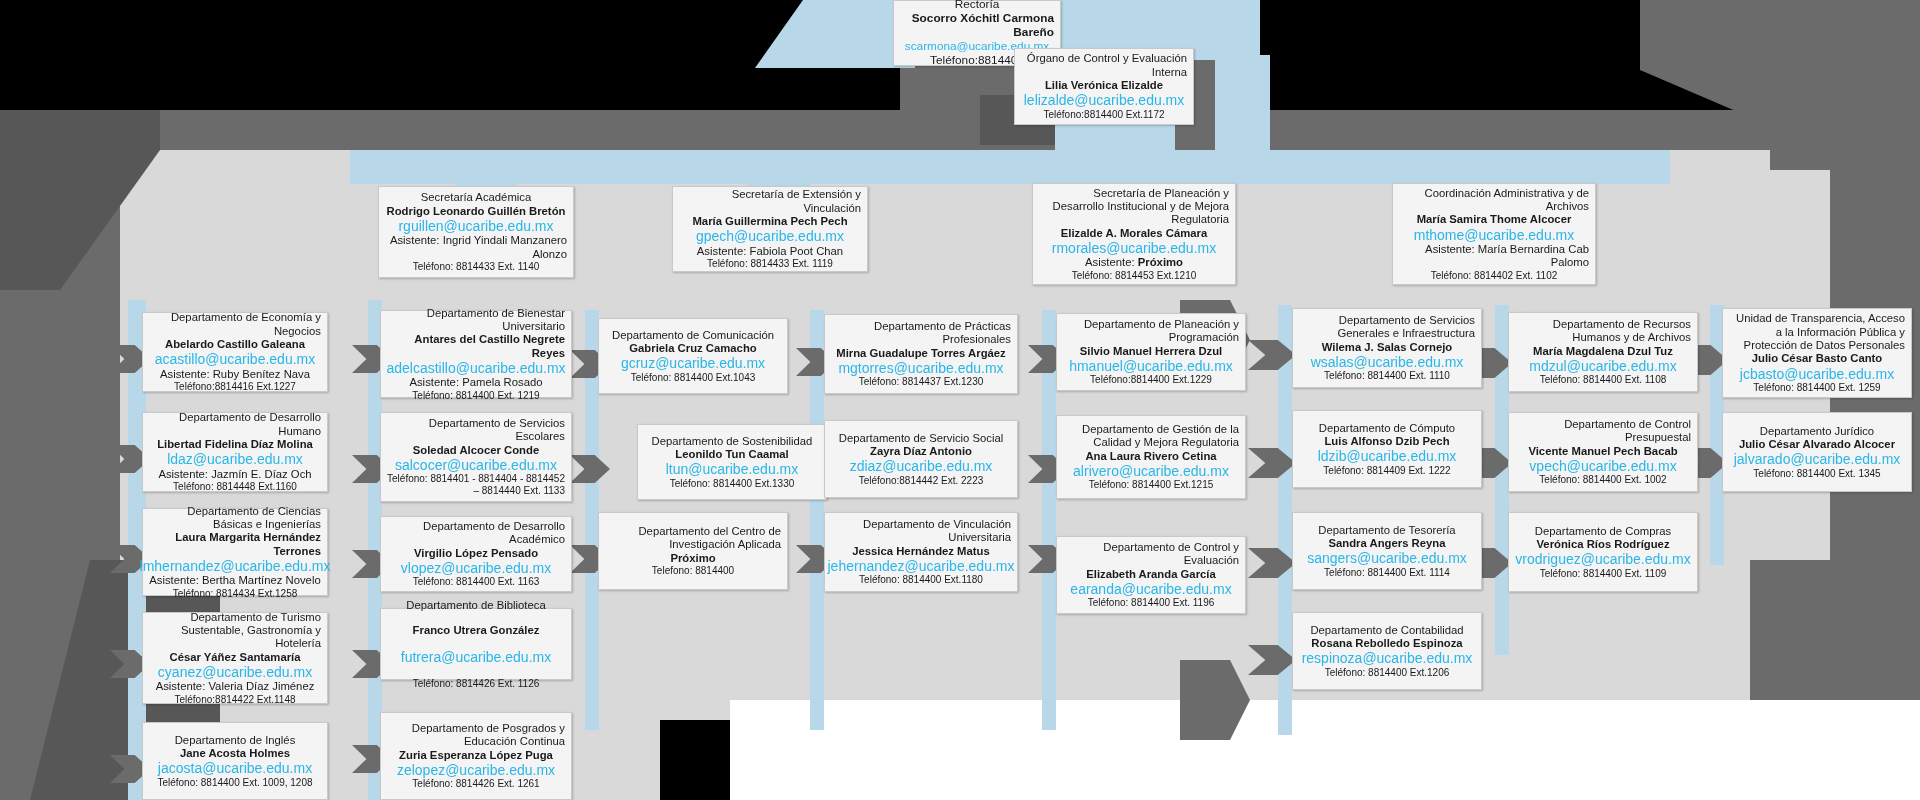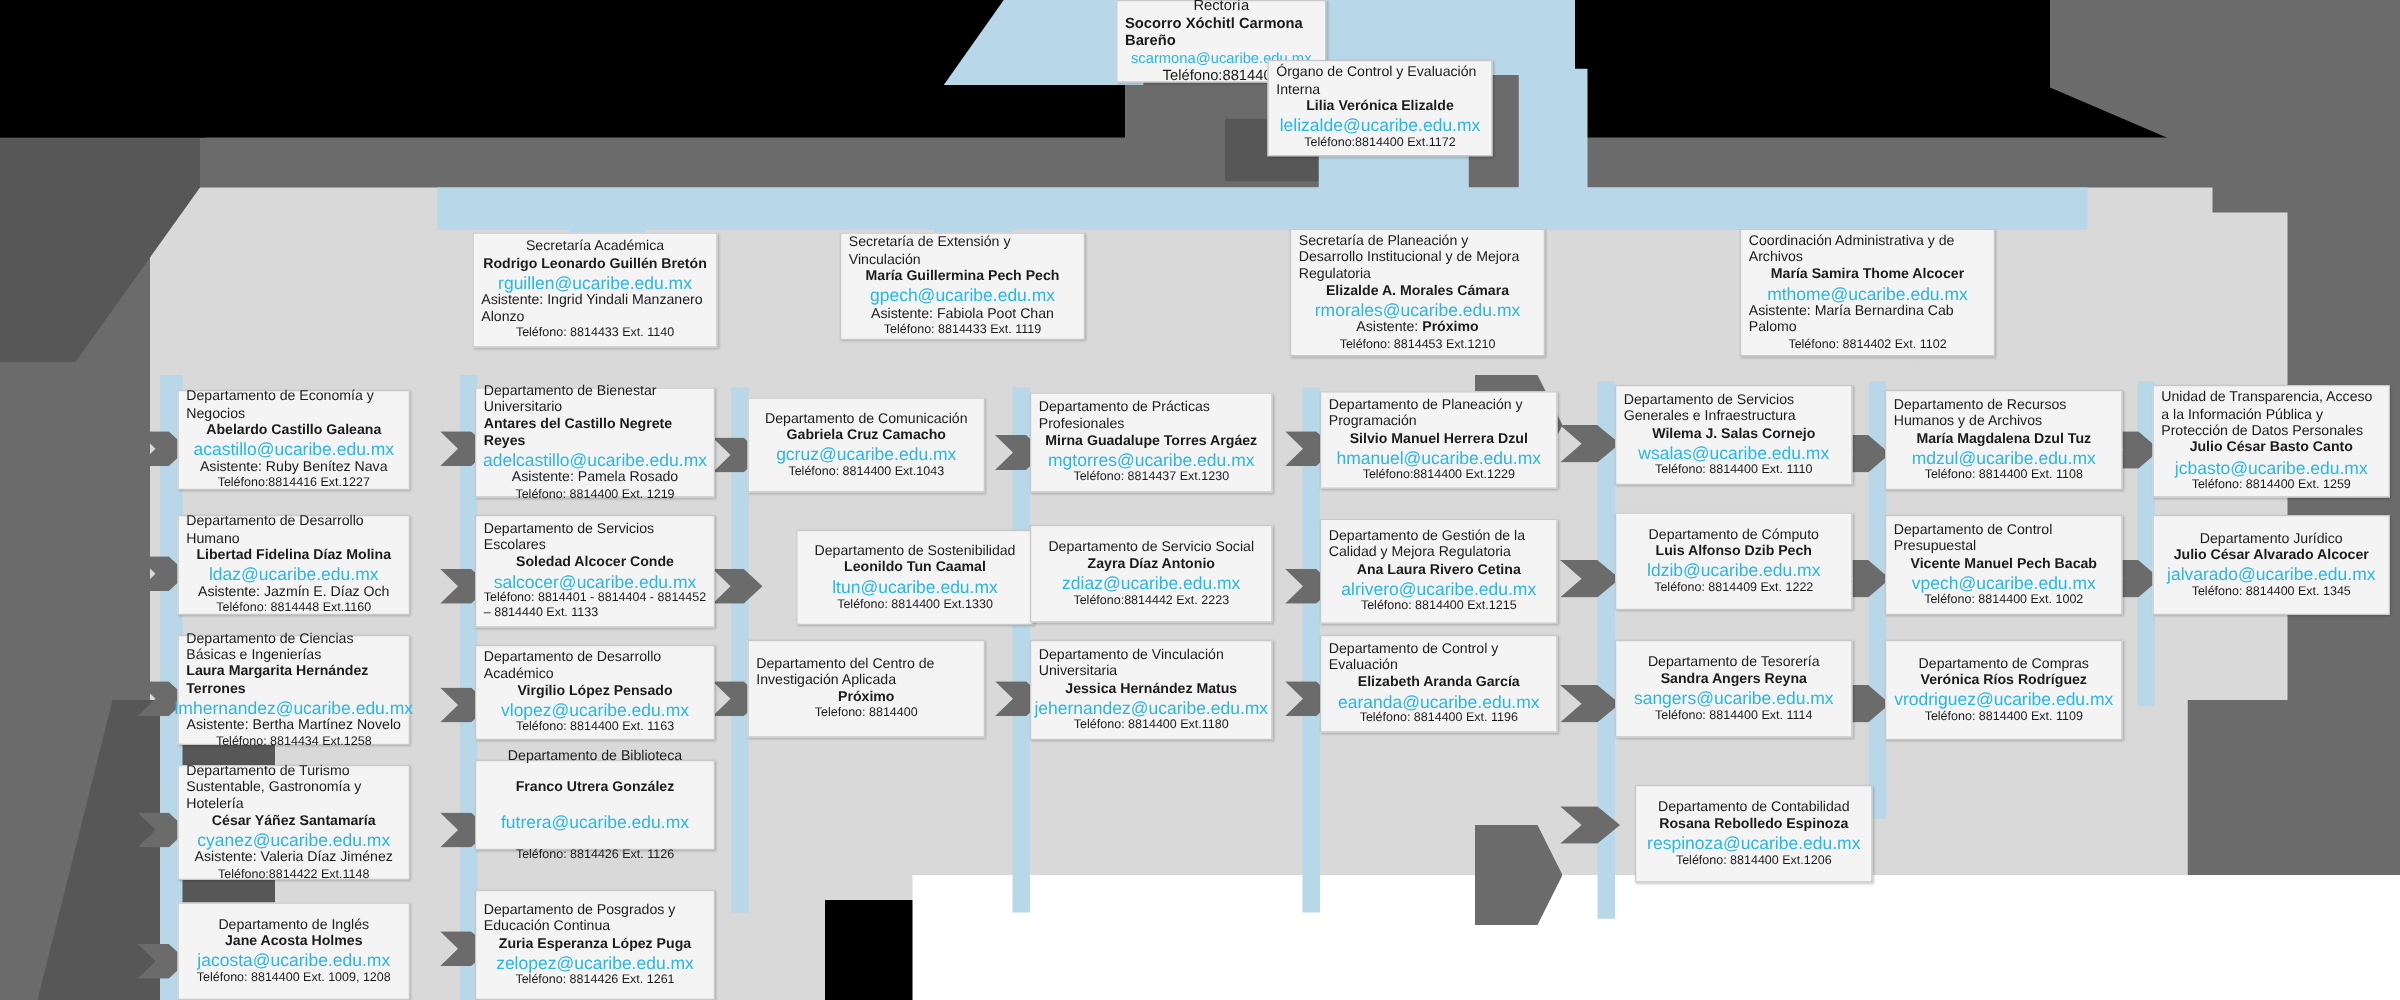--- a/index.html
+++ b/index.html
@@ -51,21 +51,21 @@
     position: absolute;
     background: #d9d9d9;
     clip-path: polygon(0 0, 100% 0, 100% 62%, 50% 100%, 0 62%);
   }
   
   .card {
     position: absolute;
     background: #f4f4f4;
     border: 1px solid #c9c9c9;
     box-shadow: 1px 1px 2px rgba(0,0,0,.22);
-    text-align: left;
+    text-align: right;
     color: #1a1a1a;
     line-height: 1.18;
     padding: 5px 6px;
     display: flex;
     flex-direction: column;
     justify-content: center;
     align-items: center;
   }
   .card .unit   { font-size: 11.3px; font-weight: 400; }
   .card .person { font-size: 11.3px; font-weight: 700; }
@@ -324,21 +324,21 @@
     <div class="person">Silvio Manuel Herrera Dzul</div>
     <div class="mail">hmanuel@ucaribe.edu.mx</div>
     <div class="tel">Teléfono:8814400 Ext.1229</div>
   </div>
   <div class="card" style="left:1056px;top:415px;width:190px;height:84px;">
     <div class="unit">Departamento de Gestión de la Calidad y Mejora Regulatoria</div>
     <div class="person">Ana Laura Rivero Cetina</div>
     <div class="mail">alrivero@ucaribe.edu.mx</div>
     <div class="tel">Teléfono: 8814400 Ext.1215</div>
   </div>
-  <div class="card" style="left:1056px;top:508px;width:190px;height:78px;">
+  <div class="card" style="left:1056px;top:536px;width:190px;height:78px;">
     <div class="unit">Departamento de Control y Evaluación</div>
     <div class="person">Elizabeth Aranda García</div>
     <div class="mail">earanda@ucaribe.edu.mx</div>
     <div class="tel">Teléfono: 8814400 Ext. 1196</div>
   </div>
 
   <div class="card" style="left:1292px;top:308px;width:190px;height:80px;">
     <div class="unit">Departamento de Servicios Generales e Infraestructura</div>
     <div class="person">Wilema J. Salas Cornejo</div>
     <div class="mail">wsalas@ucaribe.edu.mx</div>
@@ -349,21 +349,21 @@
     <div class="person">Luis Alfonso Dzib Pech</div>
     <div class="mail">ldzib@ucaribe.edu.mx</div>
     <div class="tel">Teléfono: 8814409 Ext. 1222</div>
   </div>
   <div class="card" style="left:1292px;top:512px;width:190px;height:78px;">
     <div class="unit">Departamento de Tesorería</div>
     <div class="person">Sandra Angers Reyna</div>
     <div class="mail">sangers@ucaribe.edu.mx</div>
     <div class="tel">Teléfono: 8814400 Ext. 1114</div>
   </div>
-  <div class="card" style="left:1292px;top:628px;width:190px;height:78px;margin-left:16px;">
+  <div class="card" style="left:1292px;top:612px;width:190px;height:78px;">
     <div class="unit">Departamento de Contabilidad</div>
     <div class="person">Rosana Rebolledo Espinoza</div>
     <div class="mail">respinoza@ucaribe.edu.mx</div>
     <div class="tel">Teléfono: 8814400 Ext.1206</div>
   </div>
 
   <div class="card" style="left:1508px;top:312px;width:190px;height:80px;">
     <div class="unit">Departamento de Recursos Humanos y de Archivos</div>
     <div class="person">María Magdalena Dzul Tuz</div>
     <div class="mail">mdzul@ucaribe.edu.mx</div>

